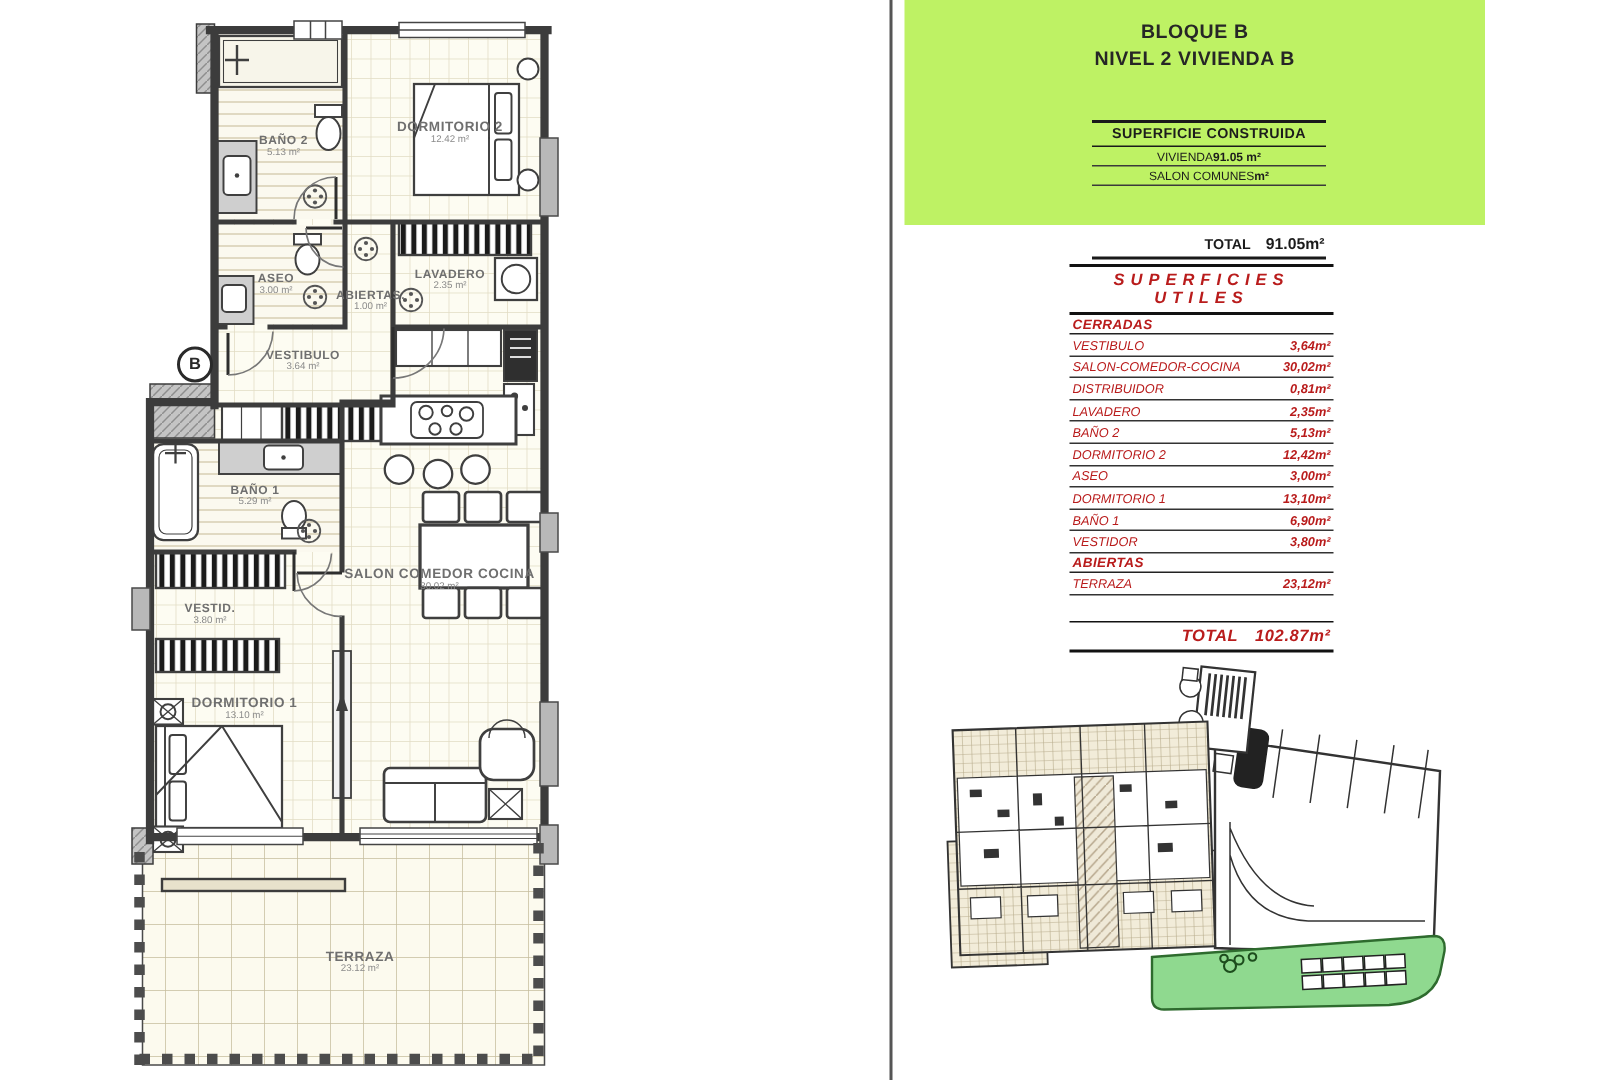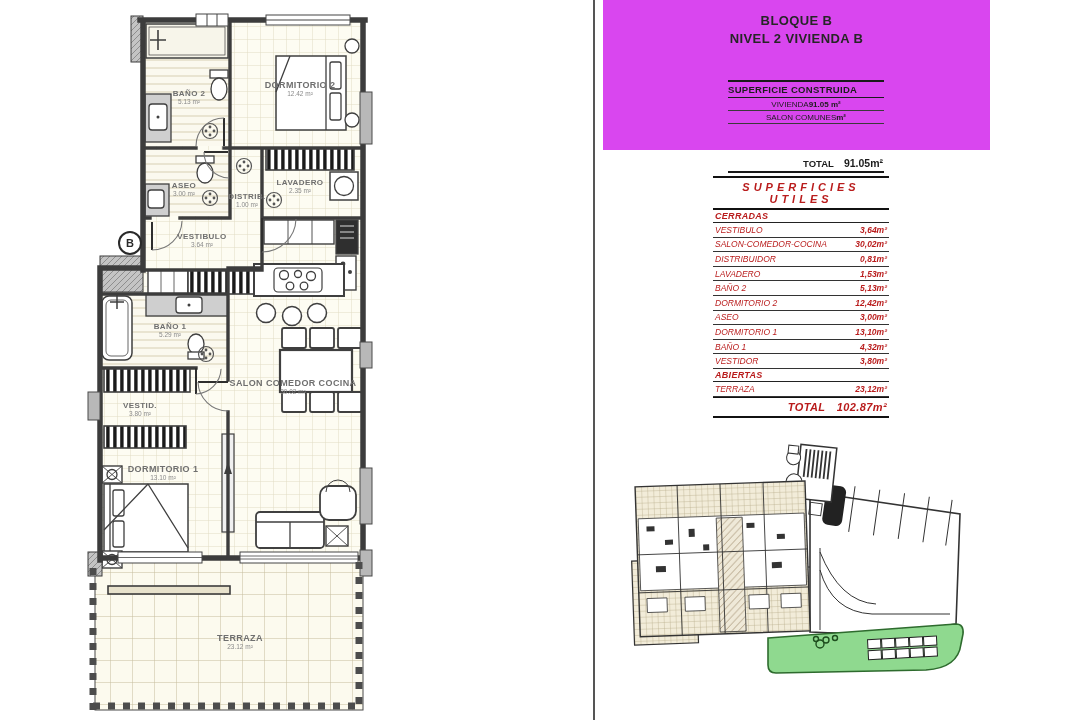--- a/index.html
+++ b/index.html
@@ -1,44 +1,44 @@
 <!DOCTYPE html>
 <html><head>
 <meta charset="utf-8">
 <style>
   html,body{margin:0;padding:0;background:#fff;}
   .page{position:relative;width:1080px;height:720px;background:#fff;overflow:hidden;
         font-family:"Liberation Sans", sans-serif;color:#1d1d1d;}
   
   .vdiv{position:absolute;left:593px;top:0;width:2px;height:720px;background:#555;}
   
-  .tan-panel{position:absolute;left:603px;top:0;width:387px;height:150px;background:#d946ef;}
+  .tan-panel{position:absolute;left:603px;top:0;width:387px;height:150px;background:#bef264;}
   .tan-title{position:absolute;left:0;top:12px;width:100%;text-align:center;
              font-size:13px;font-weight:bold;line-height:18px;color:#262626;letter-spacing:.4px;}
   
   .sc-table{position:absolute;left:728px;top:80px;width:156px;font-size:8px;color:#1c1c1c;}
   .sc-title{border-top:2px solid #1a1a1a;border-bottom:1.5px solid #1a1a1a;
-            font-size:9.5px;font-weight:bold;text-align:left;padding:2px 0;letter-spacing:.3px;}
+            font-size:9.5px;font-weight:bold;text-align:center;padding:2px 0;letter-spacing:.3px;}
   .sc-row{display:flex;justify-content:center;align-items:baseline;
           padding:1.5px 1px;border-bottom:1px solid #3a3a3a;}
   .sc-row .val{font-weight:bold;}
   .sc-total{display:flex;justify-content:flex-end;gap:10px;align-items:baseline;
             padding:2px 1px;border-bottom:2.5px solid #1a1a1a;}
   .sc-total .lbl{font-size:9.5px;font-weight:bold;}
   .sc-total .val{font-size:10.5px;font-weight:bold;margin-top:31px;}
   
   .ut-table{position:absolute;left:713px;top:176px;width:176px;color:#b91c1c;font-style:italic;}
   .ut-title{border-top:2.5px solid #111;border-bottom:2px solid #111;text-align:center;
             font-size:11px;font-weight:bold;letter-spacing:4px;padding:3px 0;}
   .ut-section{font-size:9px;font-weight:bold;padding:1px 2px;border-bottom:1.5px solid #222;letter-spacing:.3px;}
   .ut-row{display:flex;justify-content:space-between;align-items:baseline;
           font-size:8.5px;padding:1.8px 2px;border-bottom:1px solid #333;}
   .ut-row .val{font-weight:bold;}
   .ut-total{text-align:right;font-size:11px;font-weight:bold;padding:3px 2px;
-            border-top:1.5px solid #111;border-bottom:2.5px solid #111;letter-spacing:.4px;}
+            border-top:1.5px solid #111;border-bottom:2.5px solid #111;letter-spacing:.4px;margin-top:17px;}
   .ut-total .tv{margin-left:8px;}
   
   .rl{position:absolute;transform:translate(-50%,-50%);text-align:center;white-space:nowrap;
       color:#6f6f6f;pointer-events:none;}
   .rl-name{font-size:8px;font-weight:bold;letter-spacing:.4px;}
   .rl-area{font-size:6.5px;color:#8a8a8a;}
   .rl.big .rl-name{font-size:9px;}
   .unit-marker{position:absolute;left:118px;top:231px;width:20px;height:20px;border:2px solid #2a2a2a;
       border-radius:50%;display:flex;align-items:center;justify-content:center;
       font-size:11px;font-weight:bold;color:#2a2a2a;background:#fff;}
@@ -247,21 +247,21 @@
   </div>
   <div class="rl big" style="left:300px;top:88px">
     <div class="rl-name">DORMITORIO 2</div>
     <div class="rl-area">12.42 m²</div>
   </div>
   <div class="rl" style="left:184px;top:189px">
     <div class="rl-name">ASEO</div>
     <div class="rl-area">3.00 m²</div>
   </div>
   <div class="rl" style="left:247px;top:200px">
-    <div class="rl-name">DISTRIB.</div>
+    <div class="rl-name">ABIERTAS.</div>
     <div class="rl-area">1.00 m²</div>
   </div>
   <div class="rl" style="left:300px;top:186px">
     <div class="rl-name">LAVADERO</div>
     <div class="rl-area">2.35 m²</div>
   </div>
   <div class="rl" style="left:202px;top:240px">
     <div class="rl-name">VESTIBULO</div>
     <div class="rl-area">3.64 m²</div>
   </div>
@@ -331,41 +331,41 @@
     <div class="ut-row">
       <span>SALON-COMEDOR-COCINA</span>
       <span class="val"><span>30,02</span><span>m²</span></span>
     </div>
     <div class="ut-row">
       <span>DISTRIBUIDOR</span>
       <span class="val"><span>0,81</span><span>m²</span></span>
     </div>
     <div class="ut-row">
       <span>LAVADERO</span>
-      <span class="val"><span>1,53</span><span>m²</span></span>
+      <span class="val"><span>2,35</span><span>m²</span></span>
     </div>
     <div class="ut-row">
       <span>BAÑO 2</span>
       <span class="val"><span>5,13</span><span>m²</span></span>
     </div>
     <div class="ut-row">
       <span>DORMITORIO 2</span>
       <span class="val"><span>12,42</span><span>m²</span></span>
     </div>
     <div class="ut-row">
       <span>ASEO</span>
       <span class="val"><span>3,00</span><span>m²</span></span>
     </div>
     <div class="ut-row">
       <span>DORMITORIO 1</span>
       <span class="val"><span>13,10</span><span>m²</span></span>
     </div>
     <div class="ut-row">
       <span>BAÑO 1</span>
-      <span class="val"><span>4,32</span><span>m²</span></span>
+      <span class="val"><span>6,90</span><span>m²</span></span>
     </div>
     <div class="ut-row">
       <span>VESTIDOR</span>
       <span class="val"><span>3,80</span><span>m²</span></span>
     </div>
 
     <div class="ut-section">ABIERTAS</div>
     <div class="ut-row">
       <span>TERRAZA</span>
       <span class="val"><span>23,12</span><span>m²</span></span>

